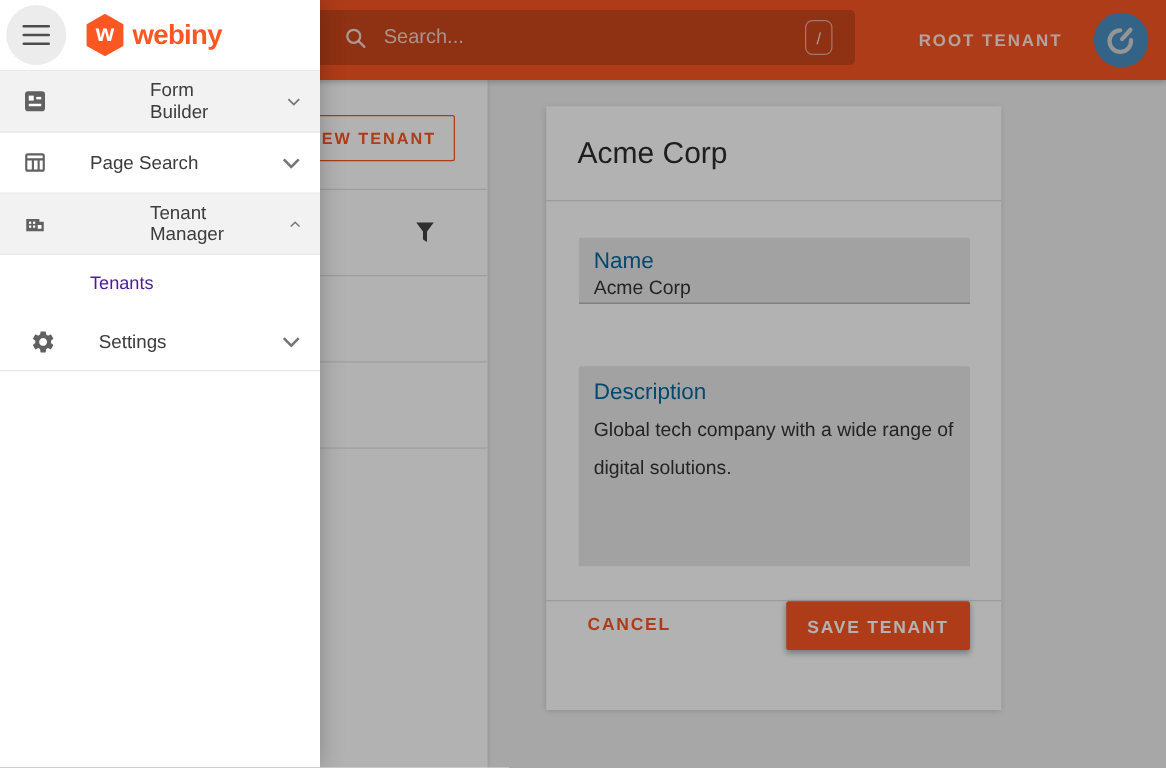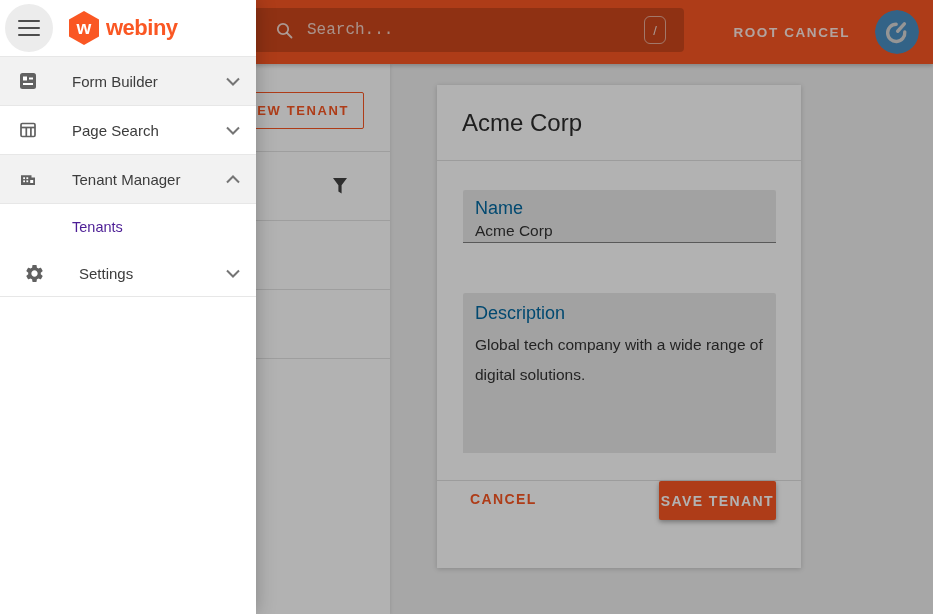--- a/index.html
+++ b/index.html
@@ -17,21 +17,21 @@
     box-shadow:0 2px 4px rgba(0,0,0,0.2);
   }
   .searchbar {
     position:absolute; left:246px; top:8px; width:438px; height:44px;
     background:rgba(0,0,0,0.18); border-radius:4px;
     display:flex; align-items:center; padding:0 18px 0 30px;
   }
   .searchbar svg { flex:0 0 auto; }
   .search-input {
     flex:1; margin-left:14px; border:none; outline:none; background:transparent;
-    font-family:Liberation Mono, monospace; font-size:16px; color:#fff;
+    font-family:Liberation Sans, sans-serif; font-size:16px; color:#fff;
   }
   .search-input::placeholder { color:rgba(255,255,255,0.75); opacity:1; }
   .shortcut-badge {
     width:22px; height:28px; border:1.5px solid rgba(255,255,255,0.55);
     border-radius:6px; color:rgba(255,255,255,0.8); font-size:13px;
     display:flex; align-items:center; justify-content:center; flex:0 0 auto;
   }
   .topbar-right {
     position:absolute; right:0; top:0; height:64px;
     display:flex; align-items:center; gap:25px; padding-right:14px;
@@ -95,21 +95,21 @@
     border-top:1px solid #e0e0e0;
     display:flex; align-items:flex-start; justify-content:space-between;
     padding:0 25px 0 21px;
   }
   .cancel-btn {
     background:transparent; border:none; color:#fa5723; cursor:pointer;
     font-family:"Liberation Sans", sans-serif; font-size:14px; font-weight:700;
     letter-spacing:1.4px; padding:10px 12px;
   }
   .save-btn {
-    height:39px; padding:0 2px; background:#fa5723; border:none; border-radius:2px;
+    height:39px; padding:0 17px; background:#fa5723; border:none; border-radius:2px;
     color:#fff; font-family:"Liberation Sans", sans-serif; font-size:14px;
     font-weight:700; letter-spacing:1.4px; cursor:pointer;
     box-shadow:0 2px 5px rgba(0,0,0,0.35);
   }
 
   
   .scrim { position:absolute; inset:0; background:rgba(0,0,0,0.3); z-index:50; }
 
   
   .drawer {
@@ -136,42 +136,42 @@
   }
   .logo-word { margin-left:7px; color:#fa5723; font-size:22px; font-weight:700; letter-spacing:-0.5px; }
 
   .m-item {
     display:flex; align-items:center; height:49px; padding:0 16px 0 18px;
     border-bottom:1px solid #e7e7e7; cursor:pointer;
   }
   .m-item .ic { width:20px; height:20px; flex:0 0 auto; margin-right:34px; }
   .m-item .lbl { font-size:15px; color:#3c3c3c; }
   .m-item .chev { margin-left:auto; }
-  .m-item.shaded { background:#f2f2f2; }
+  .m-item.shaded { background:#f2f2f2;gap:48px; }
   .m-sub {
     display:flex; align-items:center; height:46px; padding-left:72px;
     cursor:pointer; border-bottom:none;
   }
   .m-sub .lbl { font-size:14.5px; color:#4c1d95; }
   .m-settings { height:47px;padding-left:24px; }
 </style>
 </head>
 <body>
 
 <header class="topbar">
   <div class="searchbar">
     <svg width="17" height="17" viewBox="0 0 17 17">
       <circle cx="7" cy="7" r="5.2" fill="none" stroke="rgba(255,255,255,0.8)" stroke-width="1.8"></circle>
       <line x1="11" y1="11" x2="15.5" y2="15.5" stroke="rgba(255,255,255,0.8)" stroke-width="1.8" stroke-linecap="round"></line>
     </svg>
     <input class="search-input" placeholder="Search..." style="">
     <span class="shortcut-badge">/</span>
   </div>
   <div class="topbar-right">
-    <span class="tenant-label">ROOT CANCEL</span>
+    <span class="tenant-label">ROOT TENANT</span>
     <div class="avatar">
       <svg width="44" height="44" viewBox="0 0 44 44">
         <circle cx="22" cy="22" r="22" fill="#4a8ec2"></circle>
         <g transform="rotate(42 22 22)">
           <path d="M16.2 16.8 A8.6 8.6 0 1 0 27.8 16.8" fill="none" stroke="#d6d6d6" stroke-width="3.4" stroke-linecap="round"></path>
           <line x1="22" y1="11" x2="22" y2="21" stroke="#d6d6d6" stroke-width="3.4" stroke-linecap="round"></line>
         </g>
       </svg>
     </div>
   </div>

